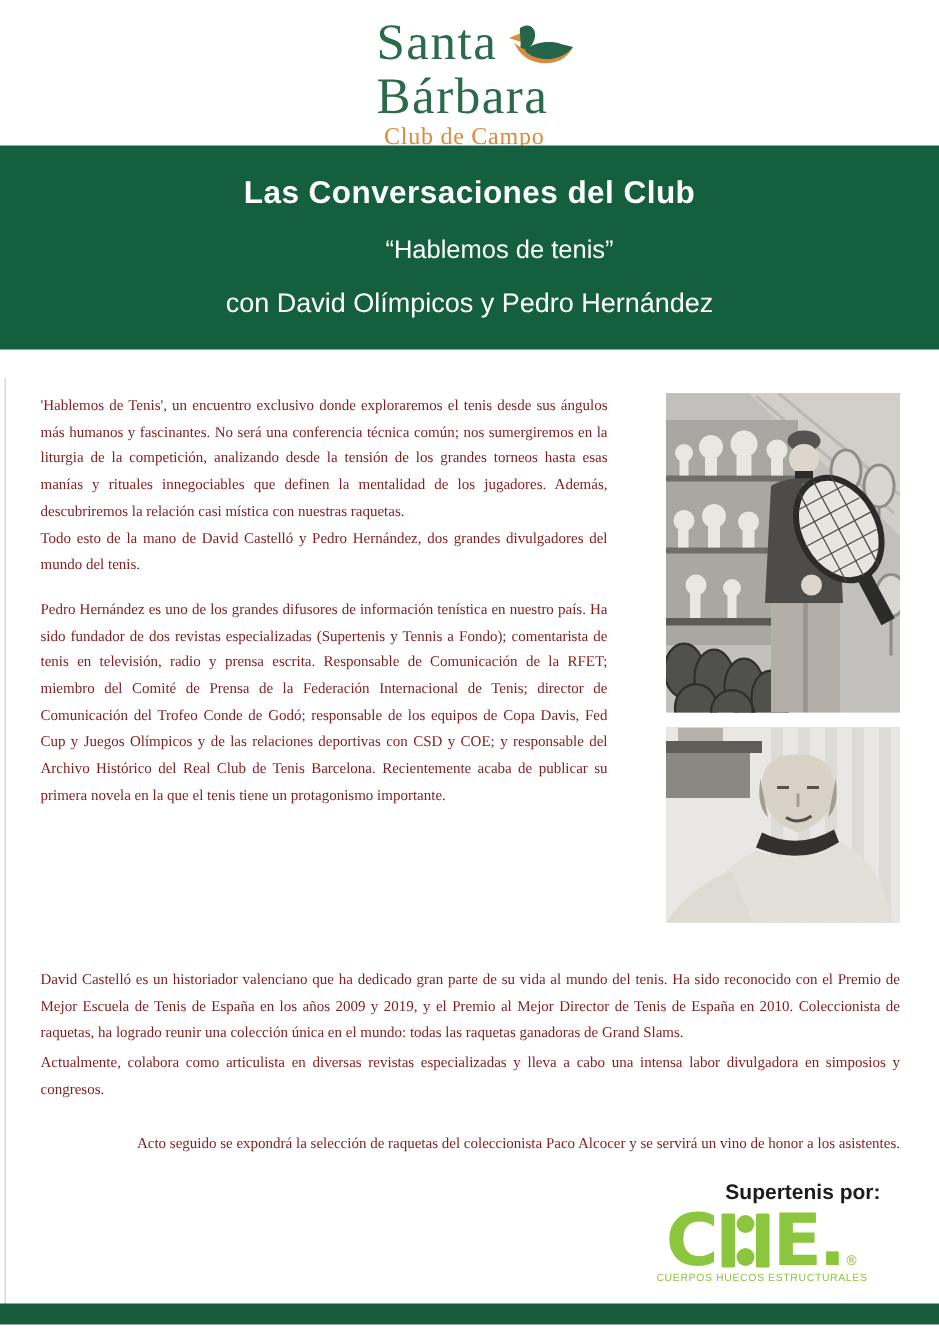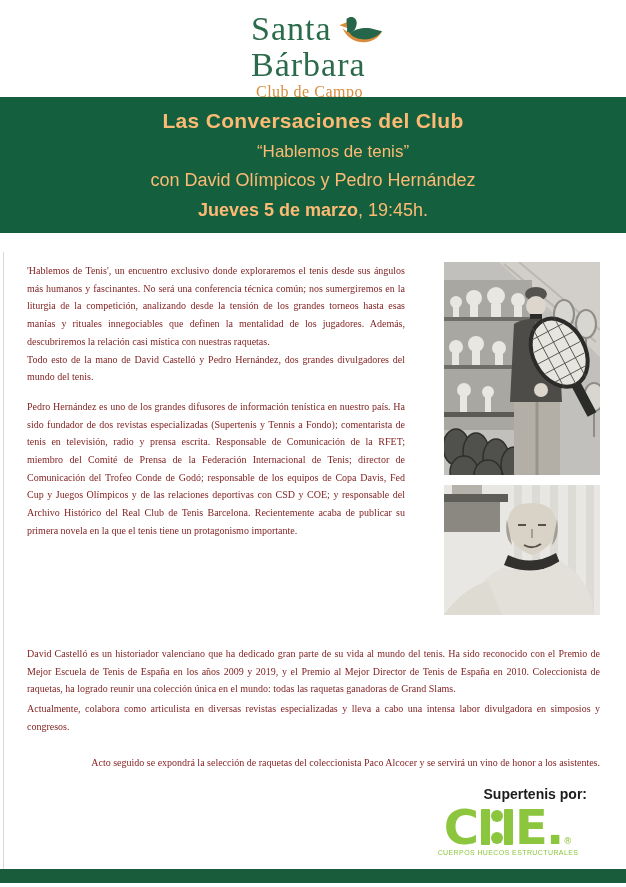--- a/index.html
+++ b/index.html
@@ -23,21 +23,21 @@
   }
   .logo-duck { margin-left:6px; margin-top:2px; }
   .logo-sub {
     font-family:"Liberation Serif", serif; font-size:16px; line-height:24px;
     color:#D98C3C; letter-spacing:0.5px; margin-left:5px;
   }
 
   
   .banner {
     position:absolute; left:0; top:97px; width:626px; height:136px;
-    background:#14603E; color:#fdba74; text-align:center;
+    background:#14603E; color:#ffffff; text-align:center;
     font-family:"Liberation Sans", sans-serif;
     display:flex; flex-direction:column; justify-content:space-evenly;
     padding:4px 0; box-sizing:border-box;
   }
   .banner-title   { font-size:21px; font-weight:bold; letter-spacing:0.3px; }
   .banner-quote   { font-size:17px; font-weight:400;padding-left:40px; }
   .banner-speakers{ font-size:18px; font-weight:400; }
   .banner-date    { font-size:18px; }
   .banner-date .bold { font-weight:bold; }
 
@@ -112,21 +112,20 @@
       </span>
     </div>
     <div class="logo-name">Bárbara</div>
     <div class="logo-sub">Club de Campo</div>
   </div>
 
   <div class="banner">
     <div class="banner-title">Las Conversaciones del Club</div>
     <div class="banner-quote">“Hablemos de tenis”</div>
     <div class="banner-speakers">con David Olímpicos y Pedro Hernández</div>
-    <div class="banner-date"><span class="bold">Jueves 5 de marzo</span><span>, 19:45h.</span></div>
   </div>
 
   <div class="main">
     <div class="row">
       <div class="text-col">
         <div class="para">'Hablemos de Tenis', un encuentro exclusivo donde exploraremos el tenis desde sus ángulos más humanos y fascinantes. No será una conferencia técnica común; nos sumergiremos en la liturgia de la competición, analizando desde la tensión de los grandes torneos hasta esas manías y rituales innegociables que definen la mentalidad de los jugadores. Además, descubriremos la relación casi mística con nuestras raquetas.</div>
         <div class="para">Todo esto de la mano de David Castelló y Pedro Hernández, dos grandes divulgadores del mundo del tenis.</div>
         <div class="gap12"></div>
         <div class="para">Pedro Hernández es uno de los grandes difusores de información tenística en nuestro país. Ha sido fundador de dos revistas especializadas (Supertenis y Tennis a Fondo); comentarista de tenis en televisión, radio y prensa escrita. Responsable de Comunicación de la RFET;  miembro del Comité de Prensa de la Federación Internacional de Tenis; director de Comunicación del Trofeo Conde de Godó; responsable de los equipos de Copa Davis, Fed Cup y Juegos Olímpicos y de las relaciones deportivas con CSD y COE; y responsable del Archivo Histórico del Real Club de Tenis Barcelona. Recientemente acaba de publicar su primera novela en la que el tenis tiene un protagonismo importante.</div>
       </div>

